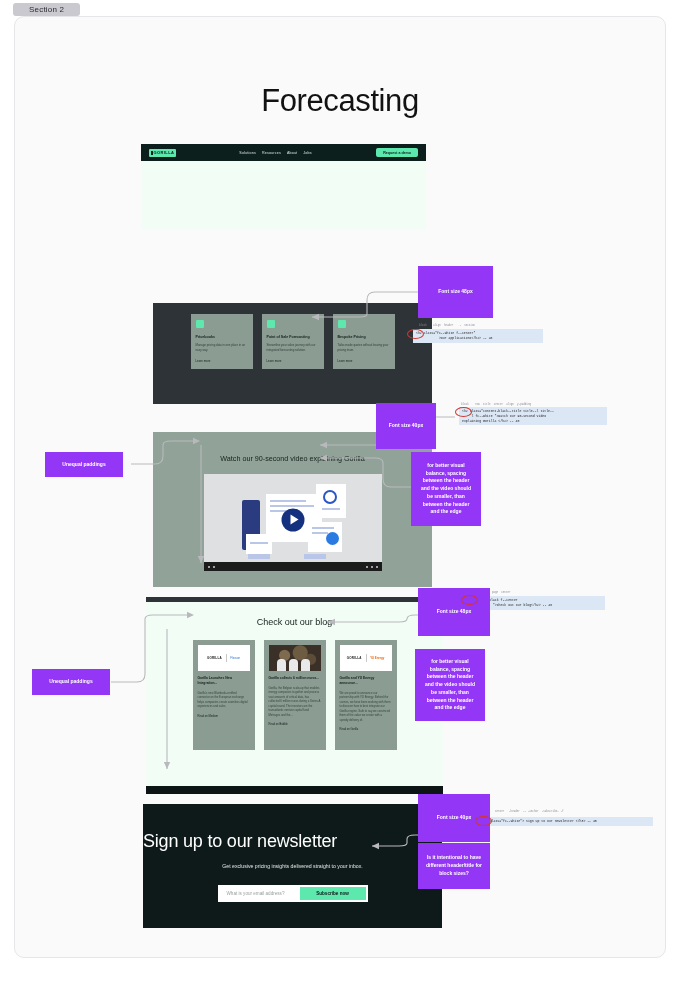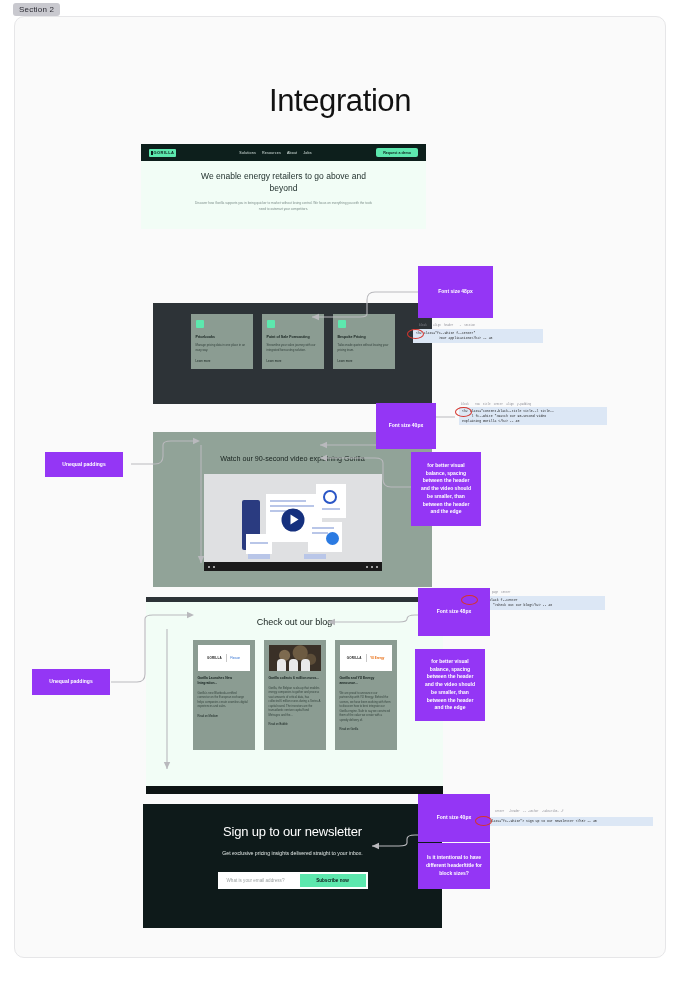--- a/index.html
+++ b/index.html
@@ -11,21 +11,21 @@
     overflow: hidden;
   }
 
   
   .section-tag {
     position: absolute;
     left: 13px; top: 3px;
     background: #c9c9cf;
     color: #2b2b33;
     font-size: 8px;
-    padding: 2px 6px;
+    padding: 2px 16px;
     border-radius: 3px;
     letter-spacing: .2px;
     z-index: 40;
   }
 
   
   .canvas {
     position: absolute;
     left: 14px; top: 16px;
     width: 652px; height: 942px;
@@ -127,21 +127,21 @@
      radial-gradient(circle at 80% 55%, #5d4d38 0 5px, transparent 6px); }
   .bc-photo .ppl { position:absolute; bottom:0; left:8px; display:flex; gap:3px; }
   .bc-photo .ppl i { width:9px; height:12px; background:#e9e9ea; border-radius:4px 4px 0 0; display:block; }
   .bc-h { margin-top:5px; font-size:3.3px; line-height:1.5; color:#15211e; font-weight:700; }
   .bc-p { margin-top:5px; font-size:2.8px; line-height:1.6; color:#35443e; }
   .bc-l { position:relative; margin-top:6px; font-size:2.7px; color:#15211e; }
   .blog-foot { position:absolute; left:0; bottom:0; width:100%; height:8px; background:#0d1414; }
 
   
   .news { left:128px; top:787px; width:299px; height:124px; background:#0e1a1a; }
-  .news-title { text-align:center; color:#fff; font-size:13px; padding-top:20px; font-weight:400; letter-spacing:-.2px; }
+  .news-title { color:#fff; font-size:18px; padding-top:27px; font-weight:400; letter-spacing:-.2px; }
   .news-sub { text-align:center; color:#e3eae8; font-size:5.2px; margin-top:11px; }
   .news-form {
     margin: 16px auto 0; width: 150px; height: 17px; background:#ffffff;
     display:flex; align-items:center; padding:2px; gap:0;
   }
   .news-input { flex:1; font-size:4.6px; color:#9aa0a0; padding-left:7px; }
   .news-btn { background:#5de8ae; color:#0e1a1a; font-size:4.6px; height:100%;
     display:flex; align-items:center; justify-content:center; width:66px; font-weight:600; }
 
   
@@ -166,39 +166,35 @@
   }
   svg.arrows { position:absolute; left:0; top:0; width:652px; height:942px; z-index:20; pointer-events:none; }
 </style>
 </head>
 <body>
 
 <div class="section-tag">Section 2</div>
 
 <div class="canvas">
 
-  <div class="page-title">Integration</div>
+  <div class="page-title">Forecasting</div>
 
   <div class="mock hero">
     <div class="hero-nav">
       <div class="hero-logo">
         <i></i>
           <b>GORILLA</b>
       </div>
       <div class="hero-nav-links">
         <span>Solutions</span>
         <span>Resources</span>
         <span>About</span>
         <span>Jobs</span>
       </div>
       <div class="hero-cta">Request a demo</div>
-    </div>
-    <div class="hero-body">
-      <div class="hero-h1">We enable energy retailers to go above and beyond</div>
-      <div class="hero-sub">Discover how Gorilla supports you in being quicker to market without losing control. We focus on everything you with the tools need to outsmart your competitors.</div>
     </div>
   </div>
 
   <div class="mock apps">
     <div class="apps-cards">
       <div class="apps-card">
         <div class="ac-ico"></div>
         <div class="ac-h">Pricebooks</div>
         <div class="ac-p">Manage pricing data in one place in an easy way.</div>
         <div class="ac-l">Learn more</div>

